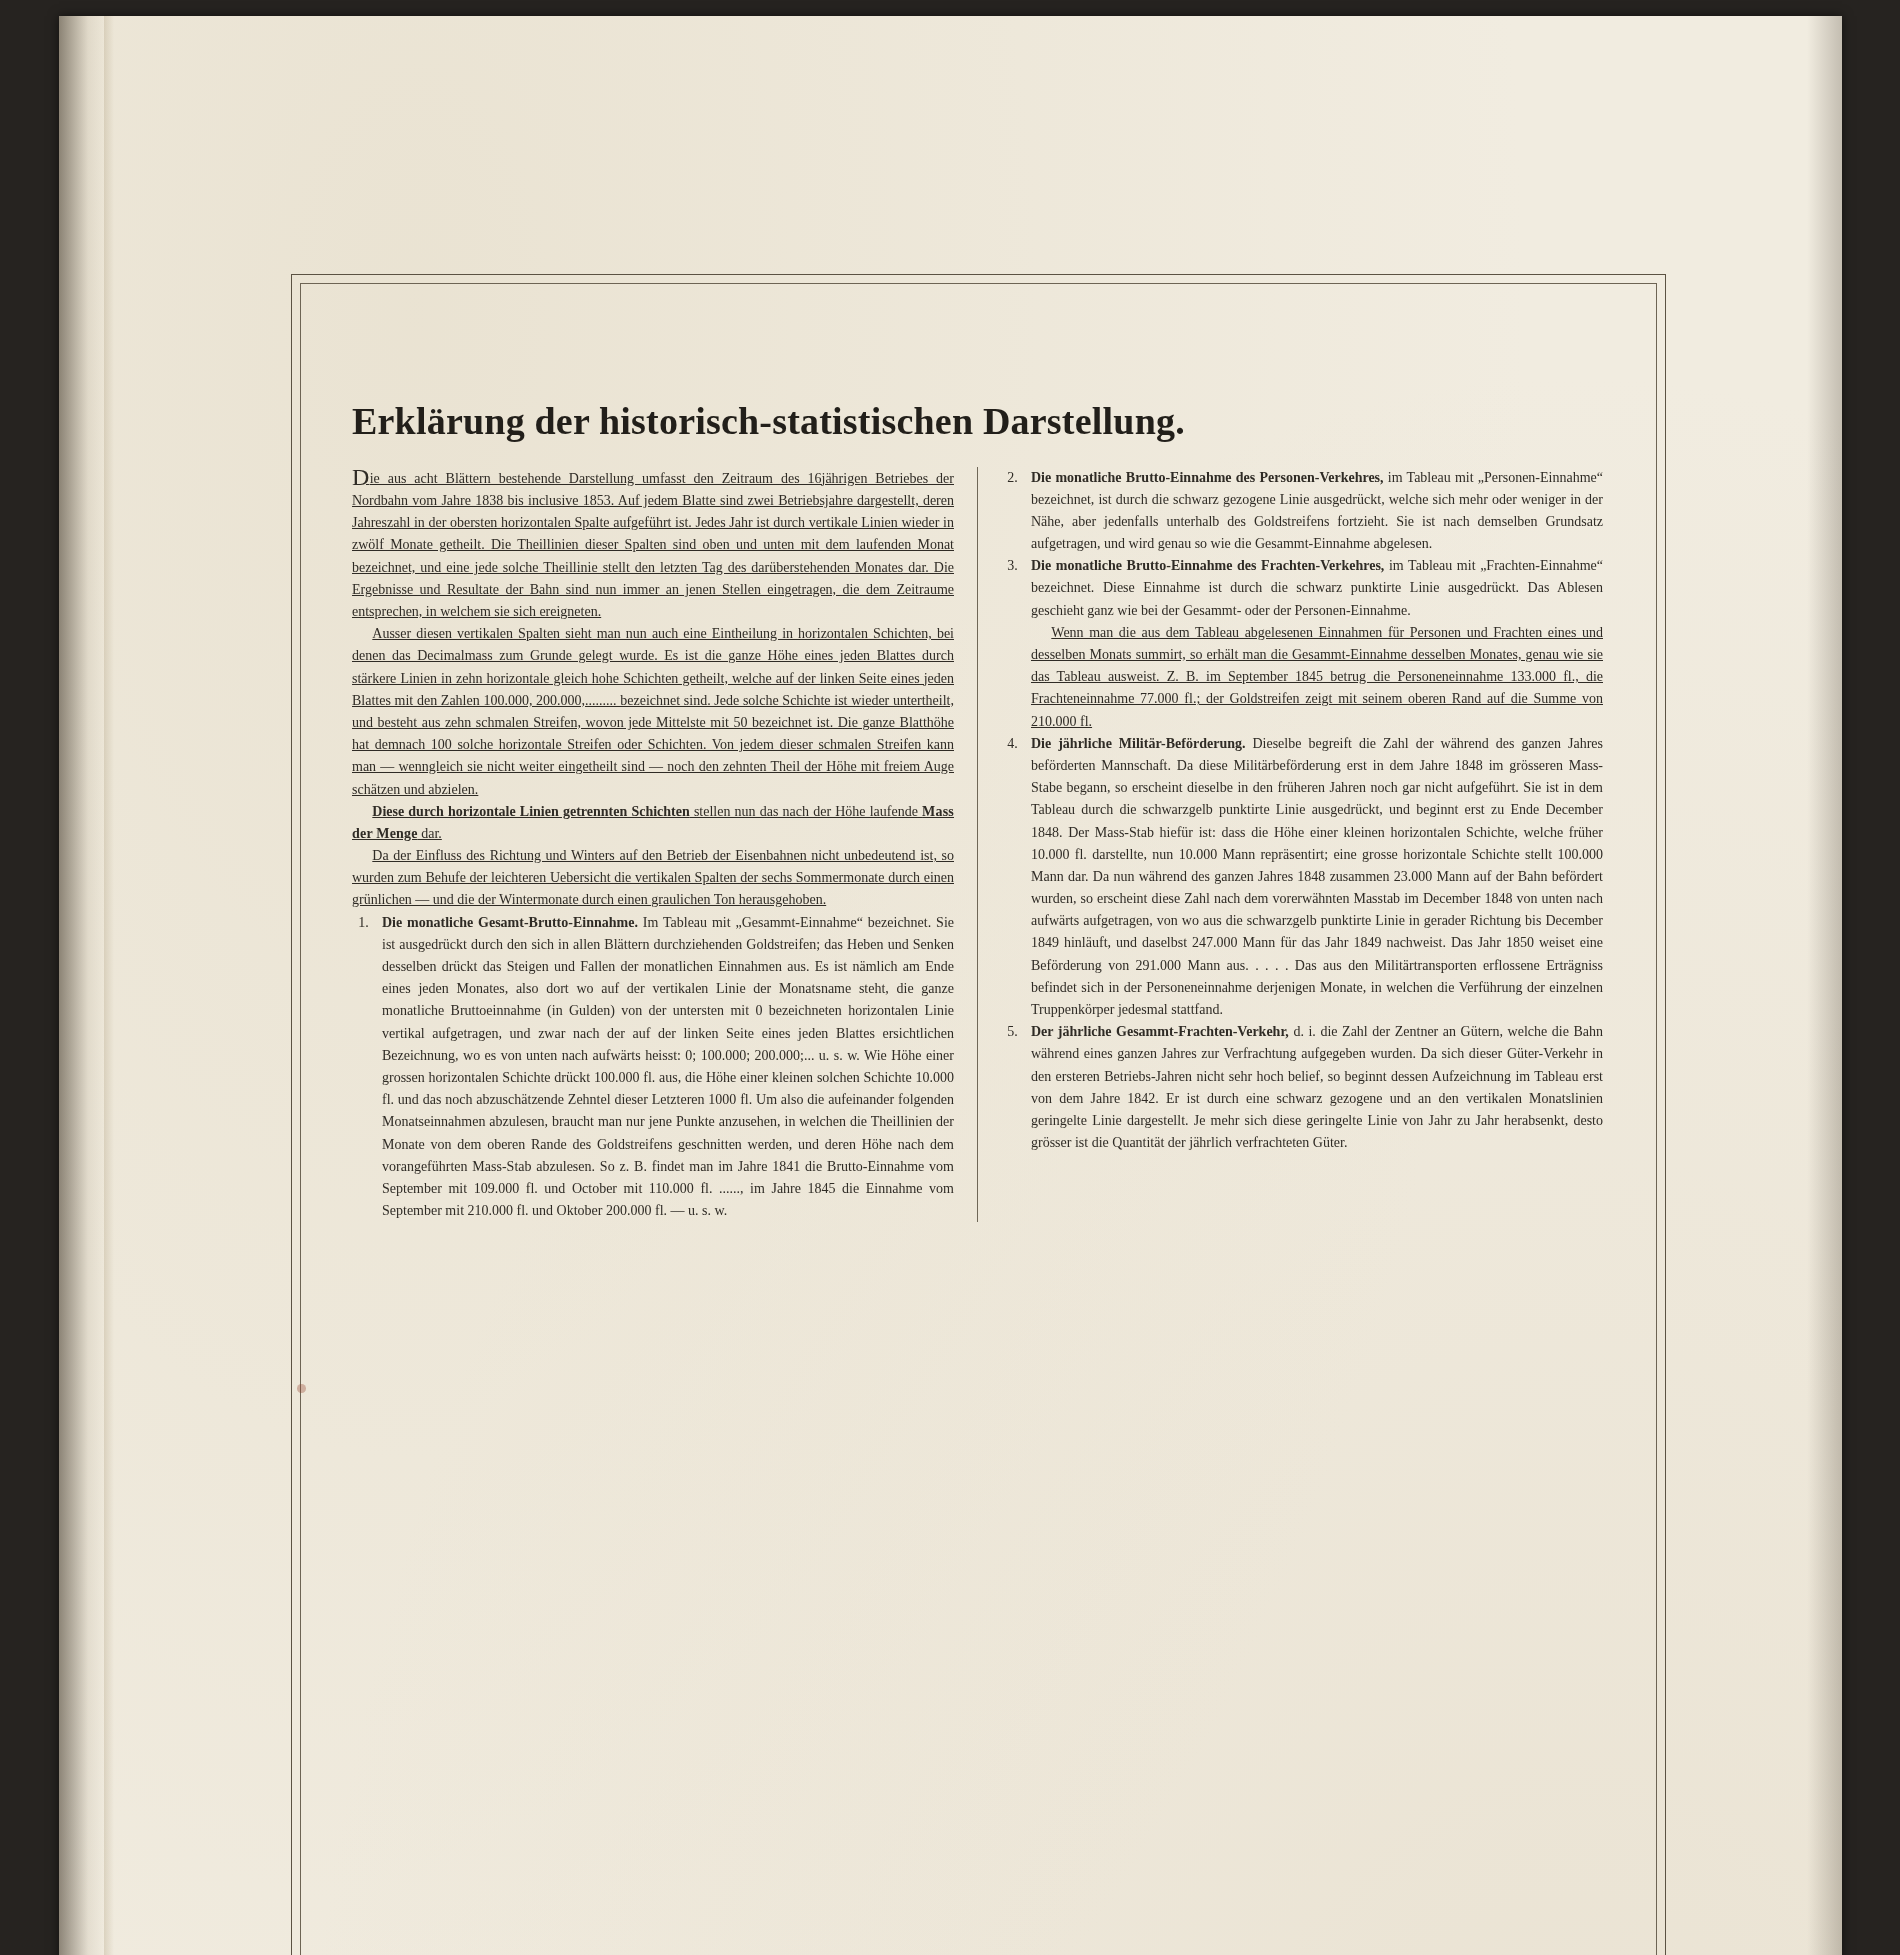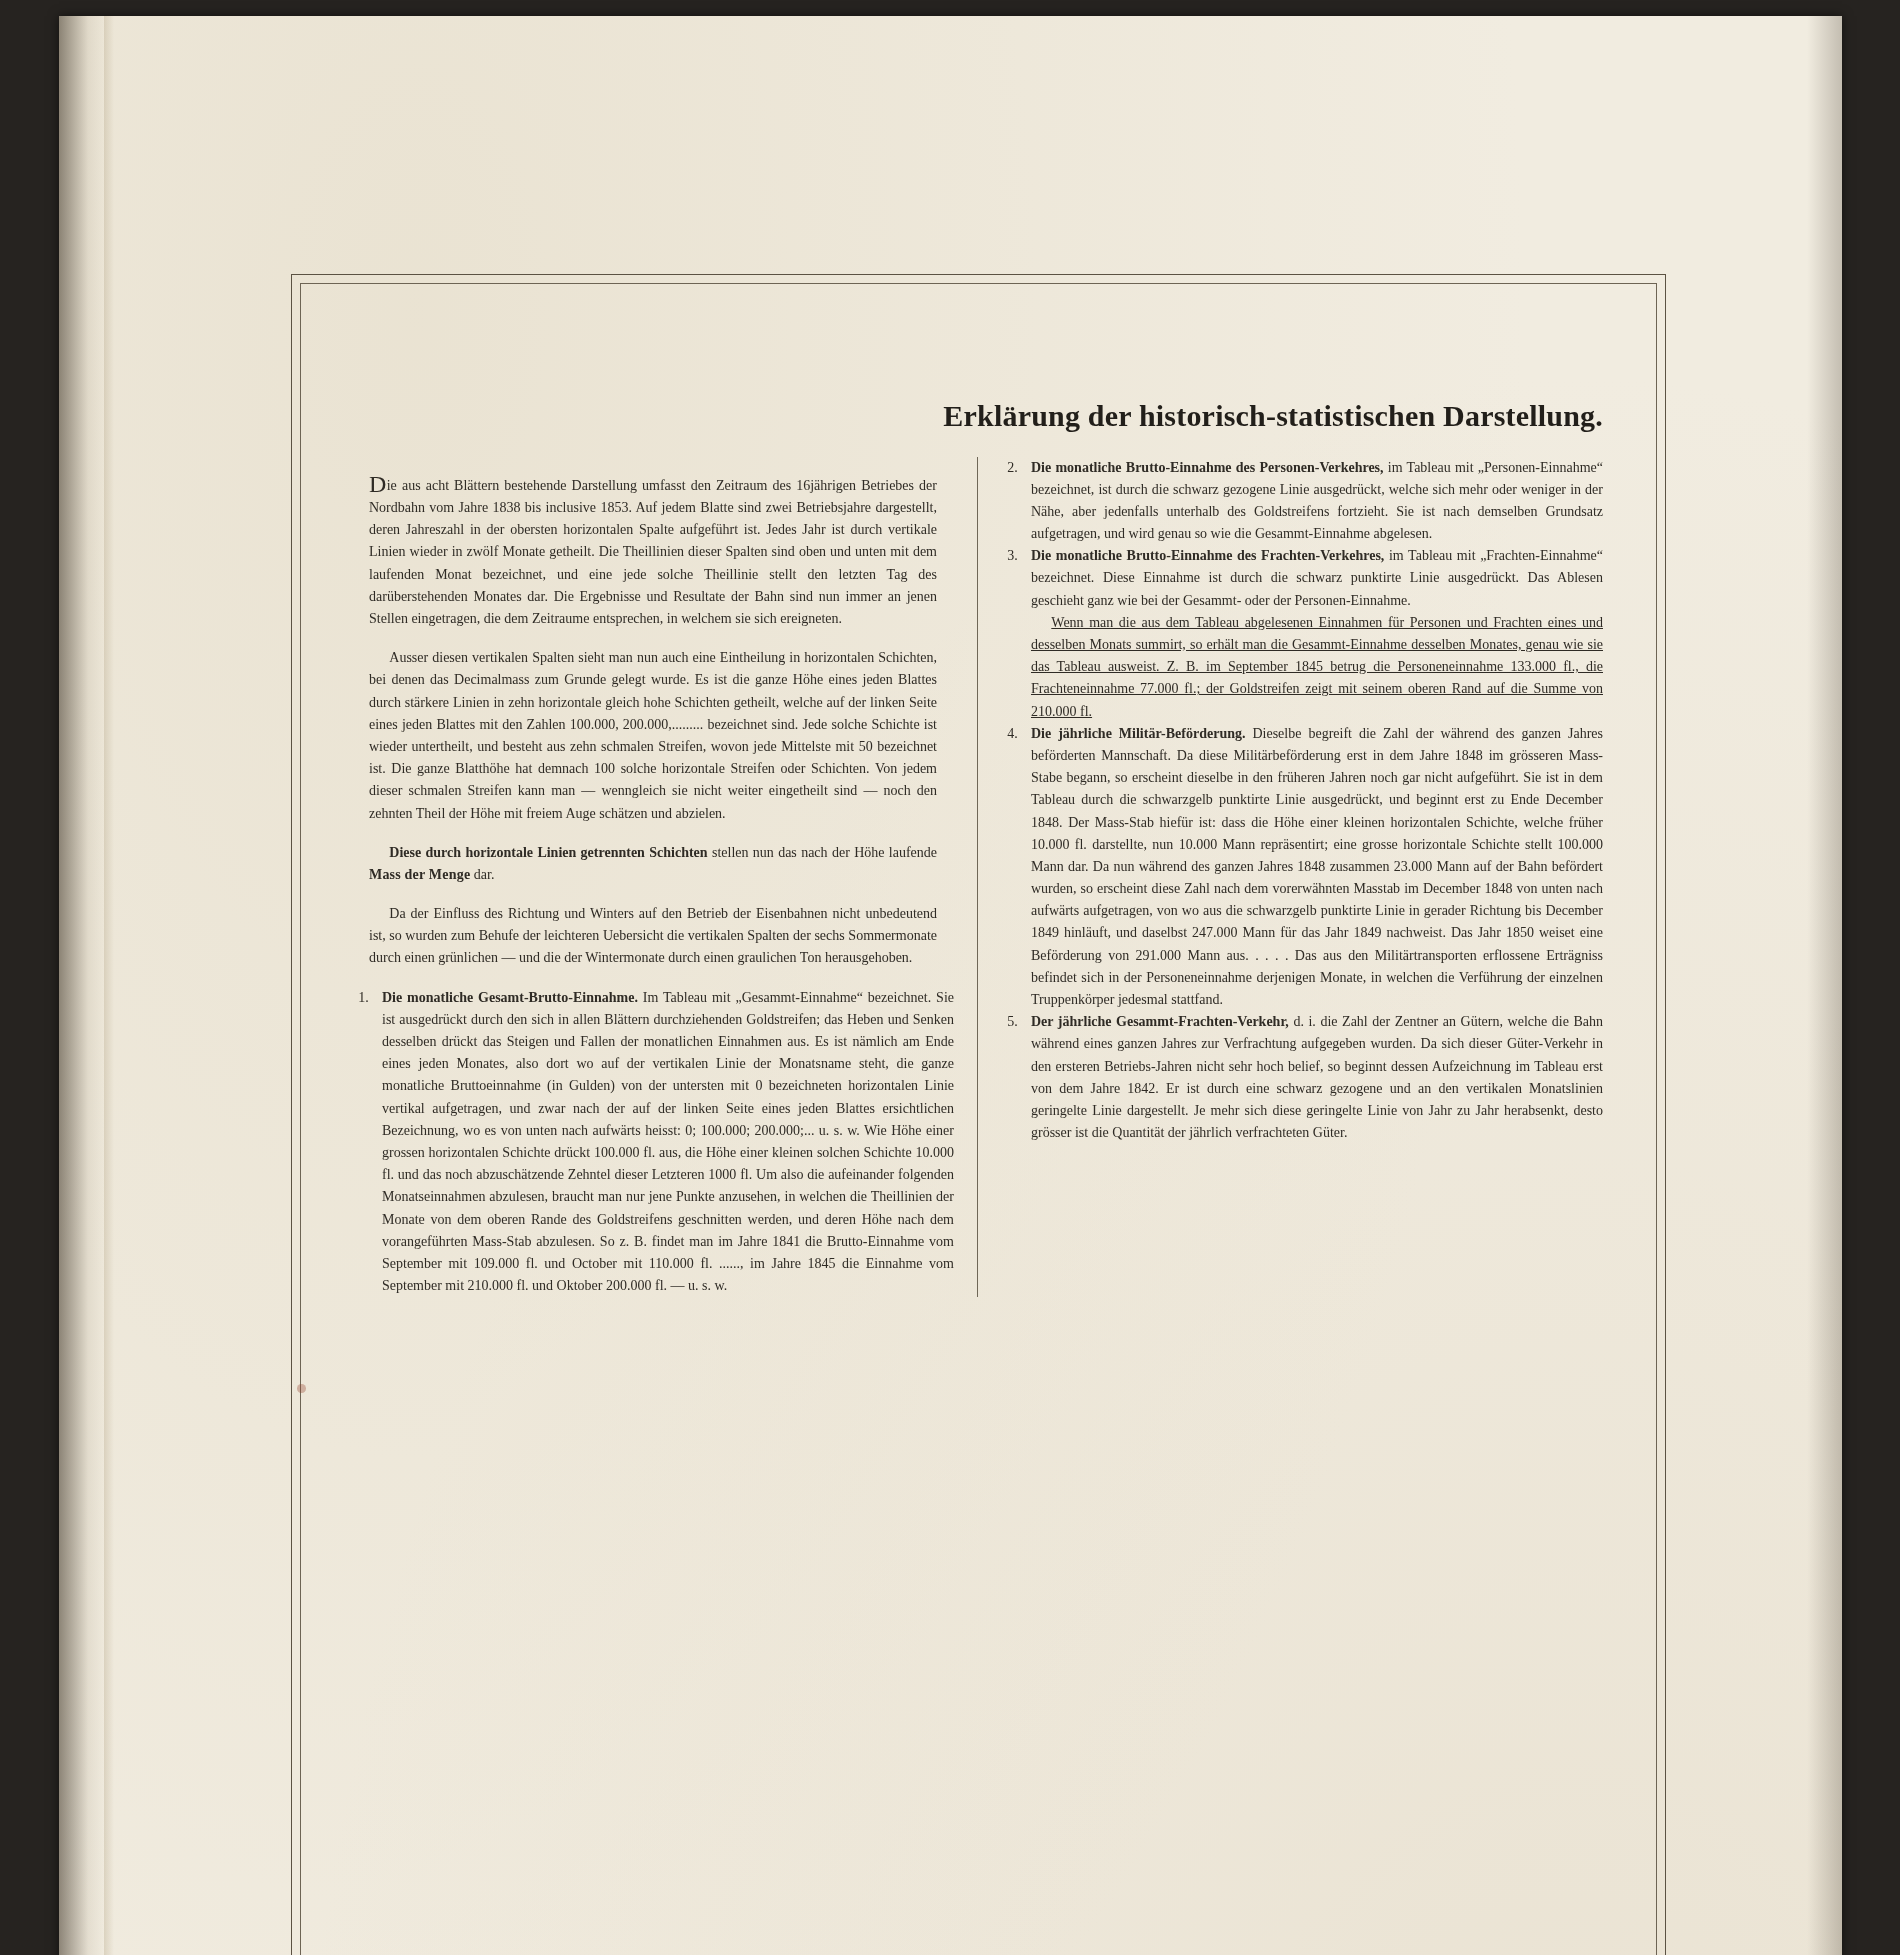--- a/index.html
+++ b/index.html
@@ -72,23 +72,23 @@
     position: absolute;
     left: 352px;
     top: 399px;
     width: 1251px;
     height: 2151px;
     color: #2d2a24;
   }
   .doc-title {
     font-family: "Liberation Serif", serif;
     font-weight: bold;
-    font-size: 30px;
+    font-size: 38px;
     letter-spacing: 0.2px;
-    text-align: right;
+    text-align: left;
     margin: 0 0 23.5px 0;
     color: #221f1a;
   }
   .columns {
     display: flex;
     gap: 0;
     align-items: flex-start;
   }
   .col {
     width: 610px;
@@ -99,22 +99,23 @@
     hyphens: manual;
   }
   .col.left {
     padding-right: 23px;
     border-right: 0.8px solid #6f6757;
   }
   .col.right {
     padding-left: 23px;
   }
   p {
-    margin: 17px;
+    margin: 0;
     text-indent: 20.3px;
+    text-decoration: underline;
   }
   .dropcap-para {
     text-indent: 0;
   }
   .dropcap {
     font-size: 24px;
     line-height: 0.85;
     font-weight: normal;
     vertical-align: -1.6px;
     padding-right: 0.4px;

